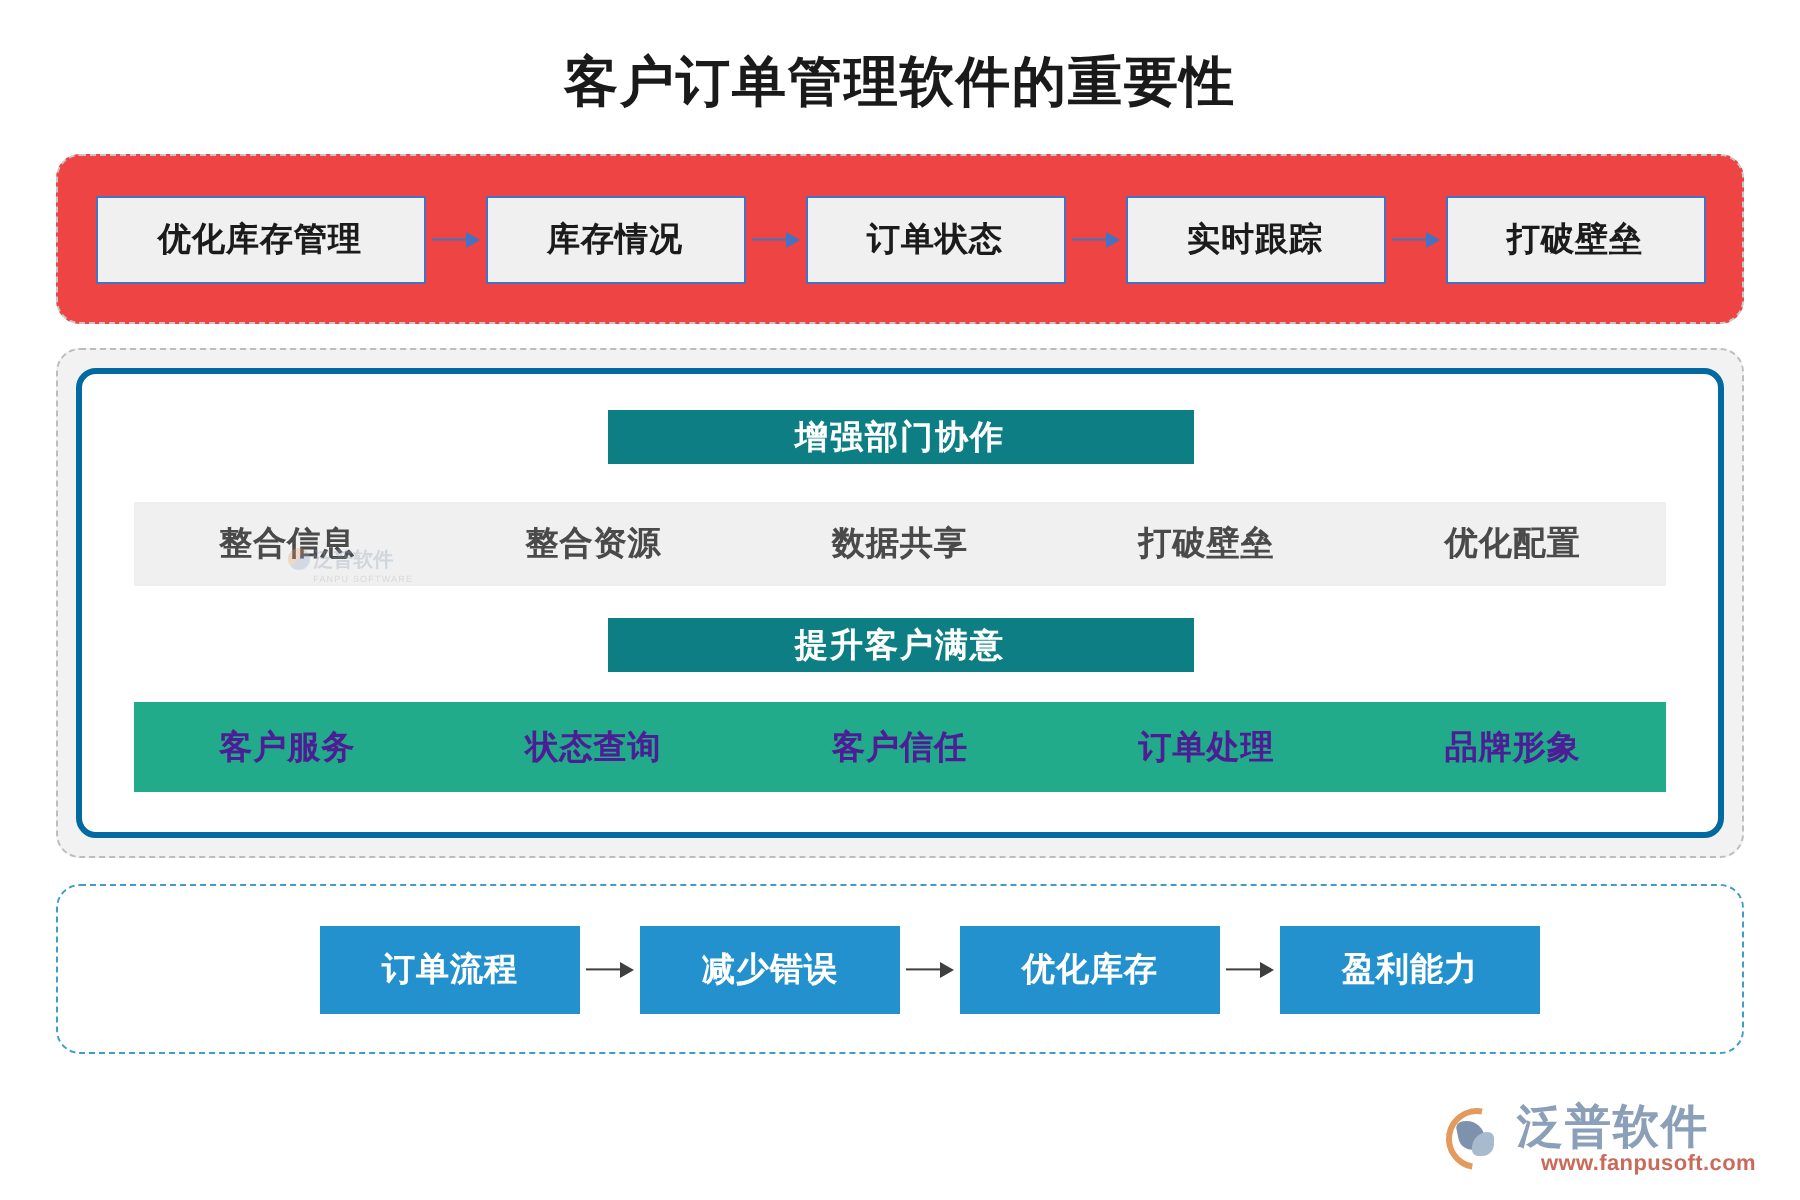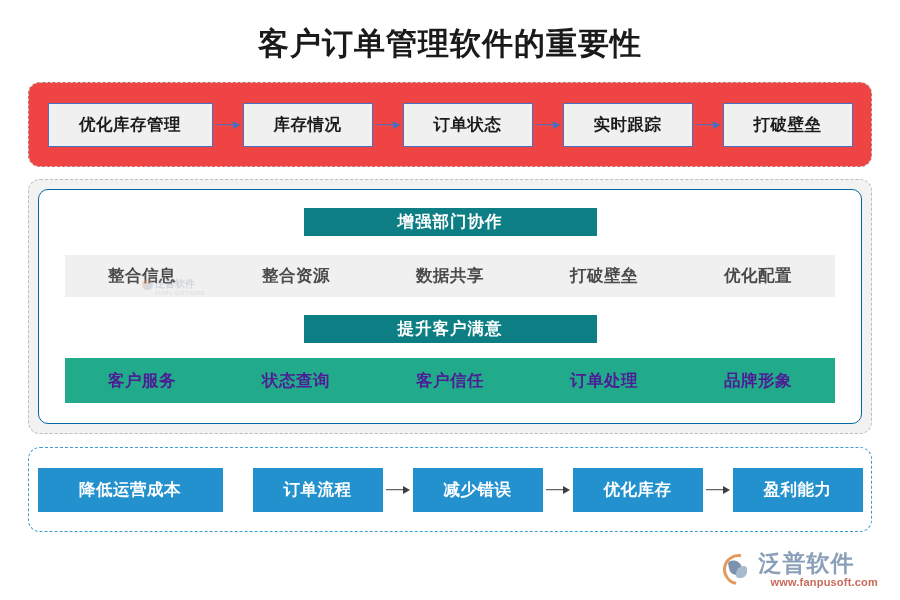--- a/index.html
+++ b/index.html
@@ -11,21 +11,21 @@
     height: 600px;
     background: #ffffff;
     font-family: "Liberation Sans", "DejaVu Sans", sans-serif;
     overflow: hidden;
     position: relative;
   }
 
   
   .page-title {
     text-align: center;
-    font-size: 31px;
+    font-size: 27px;
     font-weight: bold;
     color: #1a1a1a;
     letter-spacing: 1px;
     padding-top: 25px;
     margin: 0 0 20px 0;
     line-height: 1.2;
   }
 
   
   .section {
@@ -45,21 +45,21 @@
     margin: 12px 28px 0 28px;
     height: 255px;
     border: 1px dashed #bdbdbd;
     background: #f2f2f2;
     padding: 9px;
     display: flex;
   }
   .inner-card {
     box-sizing: border-box;
     flex: 1;
-    border: 1px solid #0369a1;
+    border: 3px solid #0369a1;
     border-radius: 10px;
     background: #ffffff;
     padding: 18px 26px 20px 26px;
     display: flex;
     flex-direction: column;
     justify-content: flex-start;
   }
   .section-bot {
     margin: 13px 28px 0 28px;
     height: 85px;
@@ -333,21 +333,20 @@
       <div class="tile tile-green">订单处理</div>
       <div class="tile tile-green">品牌形象</div>
     </div>
 
   </div>
 </div>
 
 <div class="section section-bot">
   <div class="flow-row">
 
-    <div class="flow-box box-blue" style="width:185px">降低运营成本</div>
     <div class="arrow arrow-gap"></div>
 
     <div class="flow-box box-blue" style="width:130px">订单流程</div>
     <div class="arrow arrow-dark">
         <span class="shaft"></span>
         <span class="head"></span>
       </div>
 
     <div class="flow-box box-blue" style="width:130px">减少错误</div>
     <div class="arrow arrow-dark">

